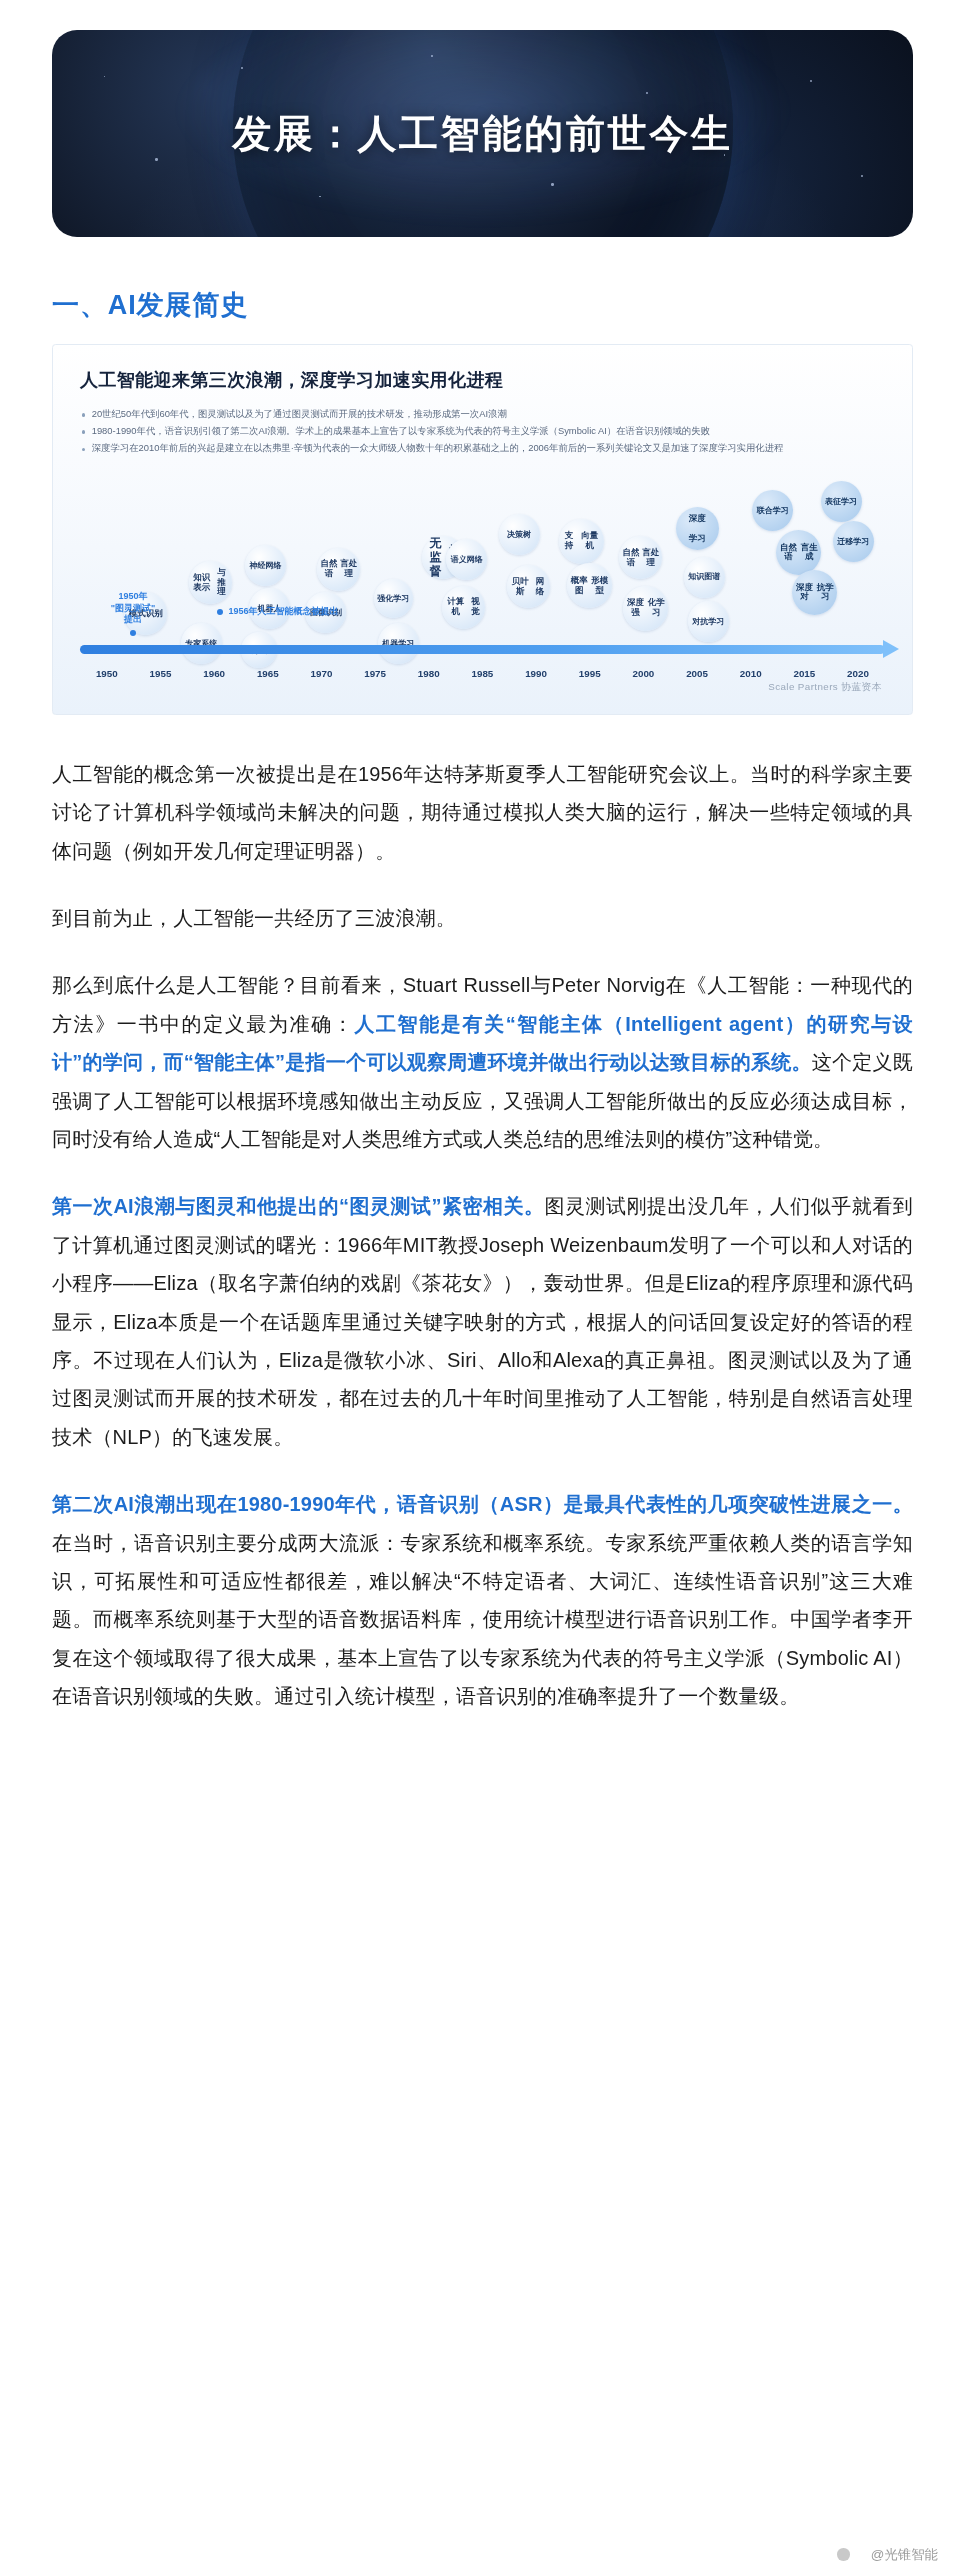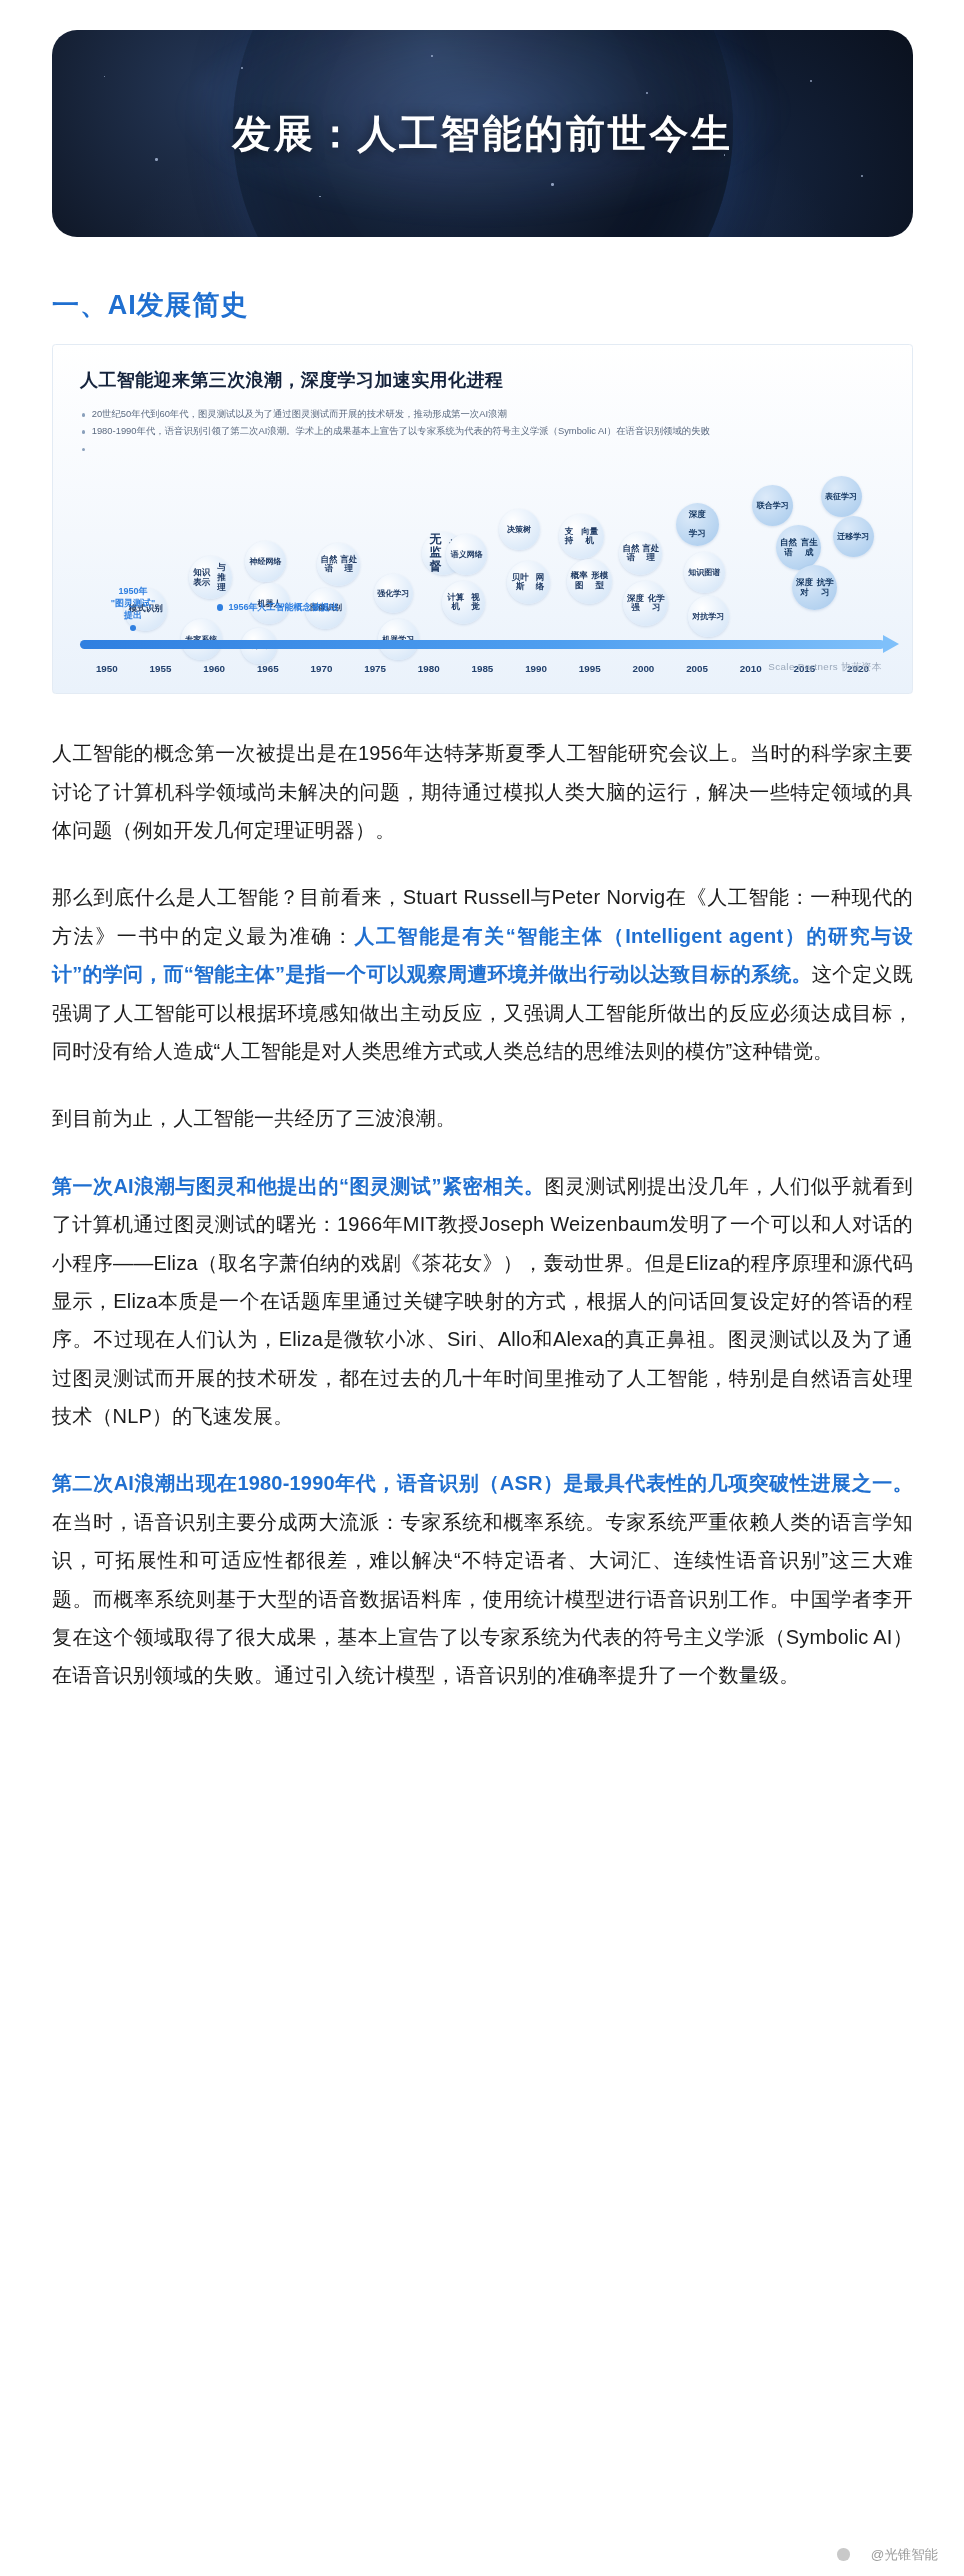--- a/index.html
+++ b/index.html
@@ -80,21 +80,21 @@
     font-weight: bold;
     letter-spacing: 0.9px;
   }
 
   
   .figure {
     margin: 3.6px 52px 0 52px;
     background: linear-gradient(180deg, #ffffff 0%, #f4f8fd 55%, #eaf2fb 100%);
     border: 0.9px solid #e3ebf4;
     border-radius: 3.6px;
-    padding: 23px 27px 12px 27px;
+    padding: 23px 27px 28px 27px;
     position: relative;
   }
   .fig-title {
     font-size: 18px;
     font-weight: bold;
     color: #15233c;
     letter-spacing: 0.4px;
     margin-bottom: 14.3px;
   }
   .fig-notes { margin: 0 0 7.1px 1.8px; }
@@ -258,20 +258,21 @@
         <div class="fig-note">
           <span class="bullet"></span>
           <span>20世纪50年代到60年代，图灵测试以及为了通过图灵测试而开展的技术研发，推动形成第一次AI浪潮</span>
         </div>
         <div class="fig-note">
           <span class="bullet"></span>
           <span>1980-1990年代，语音识别引领了第二次AI浪潮。学术上的成果基本上宣告了以专家系统为代表的符号主义学派（Symbolic AI）在语音识别领域的失败</span>
         </div>
         <div class="fig-note">
           <span class="bullet"></span>
+          <span>深度学习在2010年前后的兴起是建立在以杰弗里·辛顿为代表的一众大师级人物数十年的积累基础之上的，2006年前后的一系列关键论文又是加速了深度学习实用化进程</span>
         </div>
       </div>
     <div class="fig-canvas">
       <div id="bubbles">
           <div class="bubble" style="left: 5.5%; top: 58%; width: 43px; height: 43px; font-size: 8.5px;">
             <span>模式</span>
             <br>
             <span>识别</span>
           </div>
           <div class="bubble" style="left: 12.5%; top: 72%; width: 41px; height: 41px; font-size: 8px;">
@@ -427,22 +428,22 @@
           <div class="tick" style="width: 6.66667%;">2010</div>
           <div class="tick" style="width: 6.66667%;">2015</div>
           <div class="tick" style="width: 6.66667%;">2020</div>
         </div>
     </div>
     <div class="fig-credit">Scale Partners 协蓝资本</div>
   </div>
 
   <div class="body" id="body-text">
       <p class="para"><span>人工智能的概念第一次被提出是在1956年达特茅斯夏季人工智能研究会议上。当时的科学家主要讨论了计算机科学领域尚未解决的问题，期待通过模拟人类大脑的运行，解决一些特定领域的具体问题（例如开发几何定理证明器）。</span></p>
+      <p class="para"><span>到目前为止，人工智能一共经历了三波浪潮。</span></p>
       <p class="para"><span>那么到底什么是人工智能？目前看来，Stuart Russell与Peter Norvig在《人工智能：一种现代的方法》一书中的定义最为准确：</span><span class="hl">人工智能是有关“智能主体（Intelligent agent）的研究与设计”的学问，而“智能主体”是指一个可以观察周遭环境并做出行动以达致目标的系统。</span><span>这个定义既强调了人工智能可以根据环境感知做出主动反应，又强调人工智能所做出的反应必须达成目标，同时没有给人造成“人工智能是对人类思维方式或人类总结的思维法则的模仿”这种错觉。</span></p>
-      <p class="para"><span>到目前为止，人工智能一共经历了三波浪潮。</span></p>
       <p class="para"><span class="lead">第一次AI浪潮与图灵和他提出的“图灵测试”紧密相关。</span><span>图灵测试刚提出没几年，人们似乎就看到了计算机通过图灵测试的曙光：1966年MIT教授Joseph Weizenbaum发明了一个可以和人对话的小程序——Eliza（取名字萧伯纳的戏剧《茶花女》），轰动世界。但是Eliza的程序原理和源代码显示，Eliza本质是一个在话题库里通过关键字映射的方式，根据人的问话回复设定好的答语的程序。不过现在人们认为，Eliza是微软小冰、Siri、Allo和Alexa的真正鼻祖。图灵测试以及为了通过图灵测试而开展的技术研发，都在过去的几十年时间里推动了人工智能，特别是自然语言处理技术（NLP）的飞速发展。</span></p>
       <p class="para"><span class="lead">第二次AI浪潮出现在1980-1990年代，语音识别（ASR）是最具代表性的几项突破性进展之一。</span><span>在当时，语音识别主要分成两大流派：专家系统和概率系统。专家系统严重依赖人类的语言学知识，可拓展性和可适应性都很差，难以解决“不特定语者、大词汇、连续性语音识别”这三大难题。而概率系统则基于大型的语音数据语料库，使用统计模型进行语音识别工作。中国学者李开复在这个领域取得了很大成果，基本上宣告了以专家系统为代表的符号主义学派（Symbolic AI）在语音识别领域的失败。通过引入统计模型，语音识别的准确率提升了一个数量级。</span></p>
     </div>
 
   <div class="watermark">
     <span class="wm-dot"></span>
     <span>@光锥智能</span>
   </div>
 
 </div>

